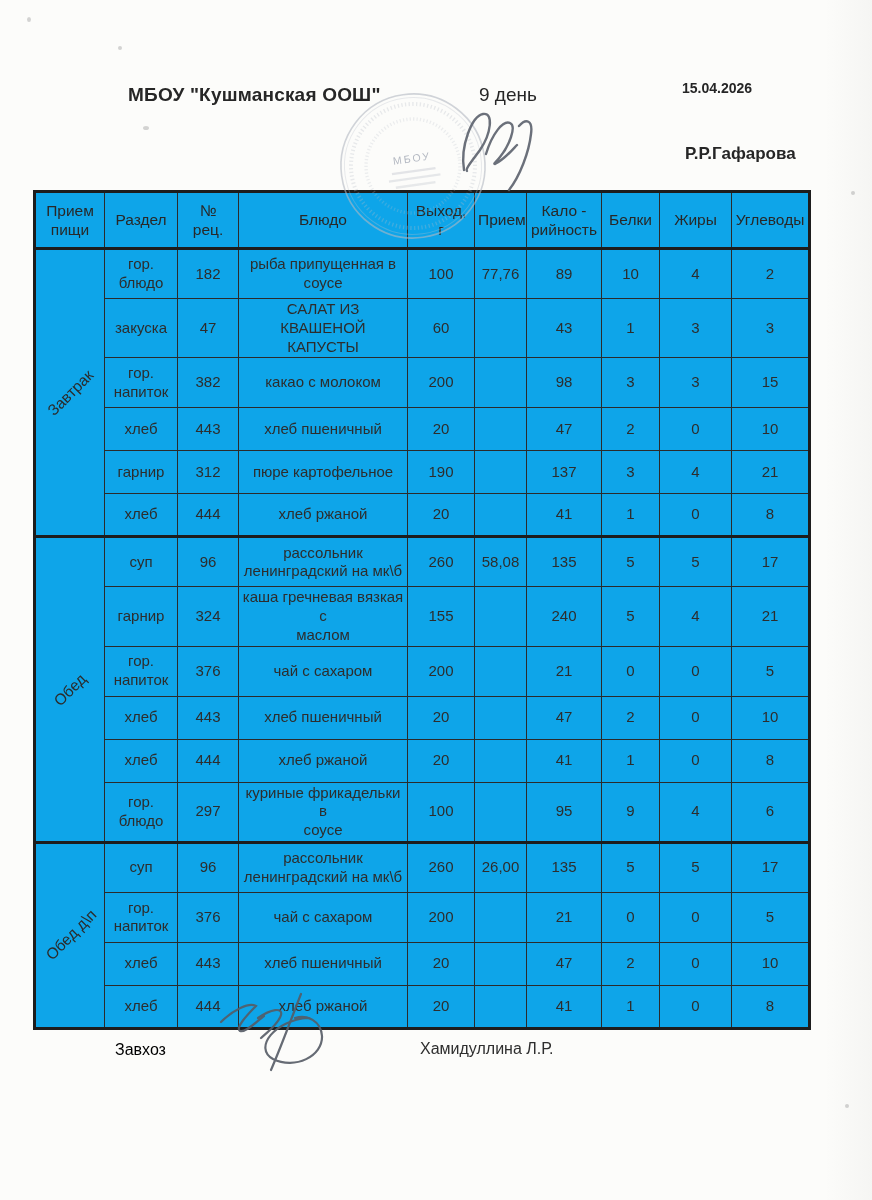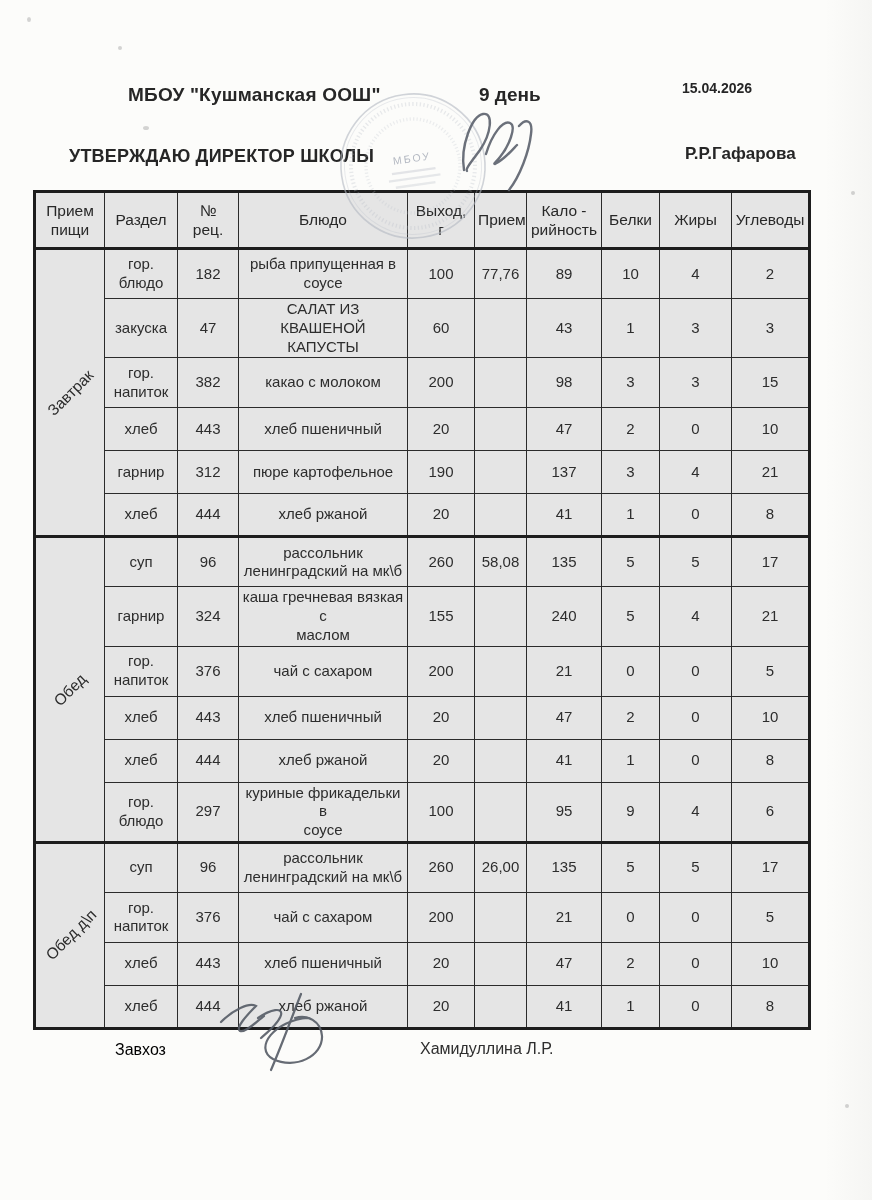--- a/index.html
+++ b/index.html
@@ -12,34 +12,34 @@
   
   .page::after{
     content:"";position:absolute;top:0;right:0;width:48px;height:100%;
     background:linear-gradient(to right, rgba(0,0,0,0), rgba(60,60,60,0.035));
     pointer-events:none;
   }
   .speck{position:absolute;background:#8a8a8a;border-radius:50%;opacity:.35;filter:blur(.6px);}
 
   
   .school-name{position:absolute;left:128px;top:84px;font-size:19px;font-weight:600;letter-spacing:.2px;color:#262626;}
-  .day-label{position:absolute;left:479px;top:84px;font-size:19px;font-weight:700;color:#262626;}
+  .day-label{position:absolute;left:479px;top:84px;font-size:19px;font-weight:400;color:#262626;}
   .date-label{position:absolute;left:682px;top:80px;font-size:14px;font-weight:600;color:#262626;}
   .approve-line{position:absolute;left:69px;top:146px;font-size:18px;font-weight:600;letter-spacing:.2px;color:#262626;}
   .director-name{position:absolute;left:685px;top:144px;font-size:17px;font-weight:600;color:#262626;text-align:right;}
 
   .stamp{position:absolute;left:333px;top:86px;width:160px;height:170px;opacity:.8;pointer-events:none;z-index:4;}
   .sig-top{position:absolute;left:452px;top:100px;width:112px;height:96px;z-index:5;}
   .sig-bottom{position:absolute;left:213px;top:988px;width:135px;height:88px;z-index:5;}
 
   
   table.menu{
     position:absolute;left:33px;top:190px;width:775px;
     border-collapse:collapse;table-layout:fixed;z-index:2;
-    background:#e5e5e5;
+    background:#0ea5e9;
   }
   table.menu{border:3px solid #1d1d1d;}
   .menu td,.menu th{
     border:1.5px solid #2b2b2b;
     text-align:center;vertical-align:middle;
     font-size:15px;font-weight:400;color:#2d2d2d;
     padding:1px 3px;white-space:pre-line;line-height:1.25;
   }
   .menu thead th{font-size:15.5px;height:52px;font-weight:400;color:#282828;}
   .menu tr{height:43px;}
@@ -62,21 +62,20 @@
 
   <div class="speck" style="left:27px;top:17px;width:4px;height:5px;"></div>
   <div class="speck" style="left:143px;top:126px;width:6px;height:4px;"></div>
   <div class="speck" style="left:118px;top:46px;width:4px;height:4px;"></div>
   <div class="speck" style="left:851px;top:191px;width:4px;height:4px;"></div>
   <div class="speck" style="left:845px;top:1104px;width:4px;height:4px;"></div>
 
   <div class="school-name">МБОУ "Кушманская ООШ"</div>
   <div class="day-label">9 день</div>
   <div class="date-label">15.04.2026</div>
-  <div class="approve-line">УТВЕРЖДАЮ ДИРЕКТОР  ШКОЛЫ</div>
   <div class="director-name">Р.Р.Гафарова</div>
 
   <svg class="stamp" viewBox="0 0 160 170">
     <g transform="rotate(-8 80 80)">
       <circle cx="80" cy="80" r="72" fill="none" stroke="#b3b8c2" stroke-width="1.6" opacity=".75"></circle>
       <circle cx="80" cy="80" r="68.5" fill="none" stroke="#bcc1ca" stroke-width="1" opacity=".4"></circle>
       <circle cx="80" cy="80" r="62" fill="none" stroke="#b5bac4" stroke-width="4" stroke-dasharray="1.3 2.4" opacity=".38"></circle>
       <circle cx="80" cy="80" r="47" fill="none" stroke="#b8bdc6" stroke-width="3.4" stroke-dasharray="1.2 2.2" opacity=".32"></circle>
       <text x="80" y="76" text-anchor="middle" font-family="Liberation Sans, sans-serif" font-size="10.5" letter-spacing="2" fill="#a3a9b5">МБОУ</text>
       <rect x="58" y="84" width="44" height="2.3" fill="#b6bbc5" opacity=".45"></rect>

